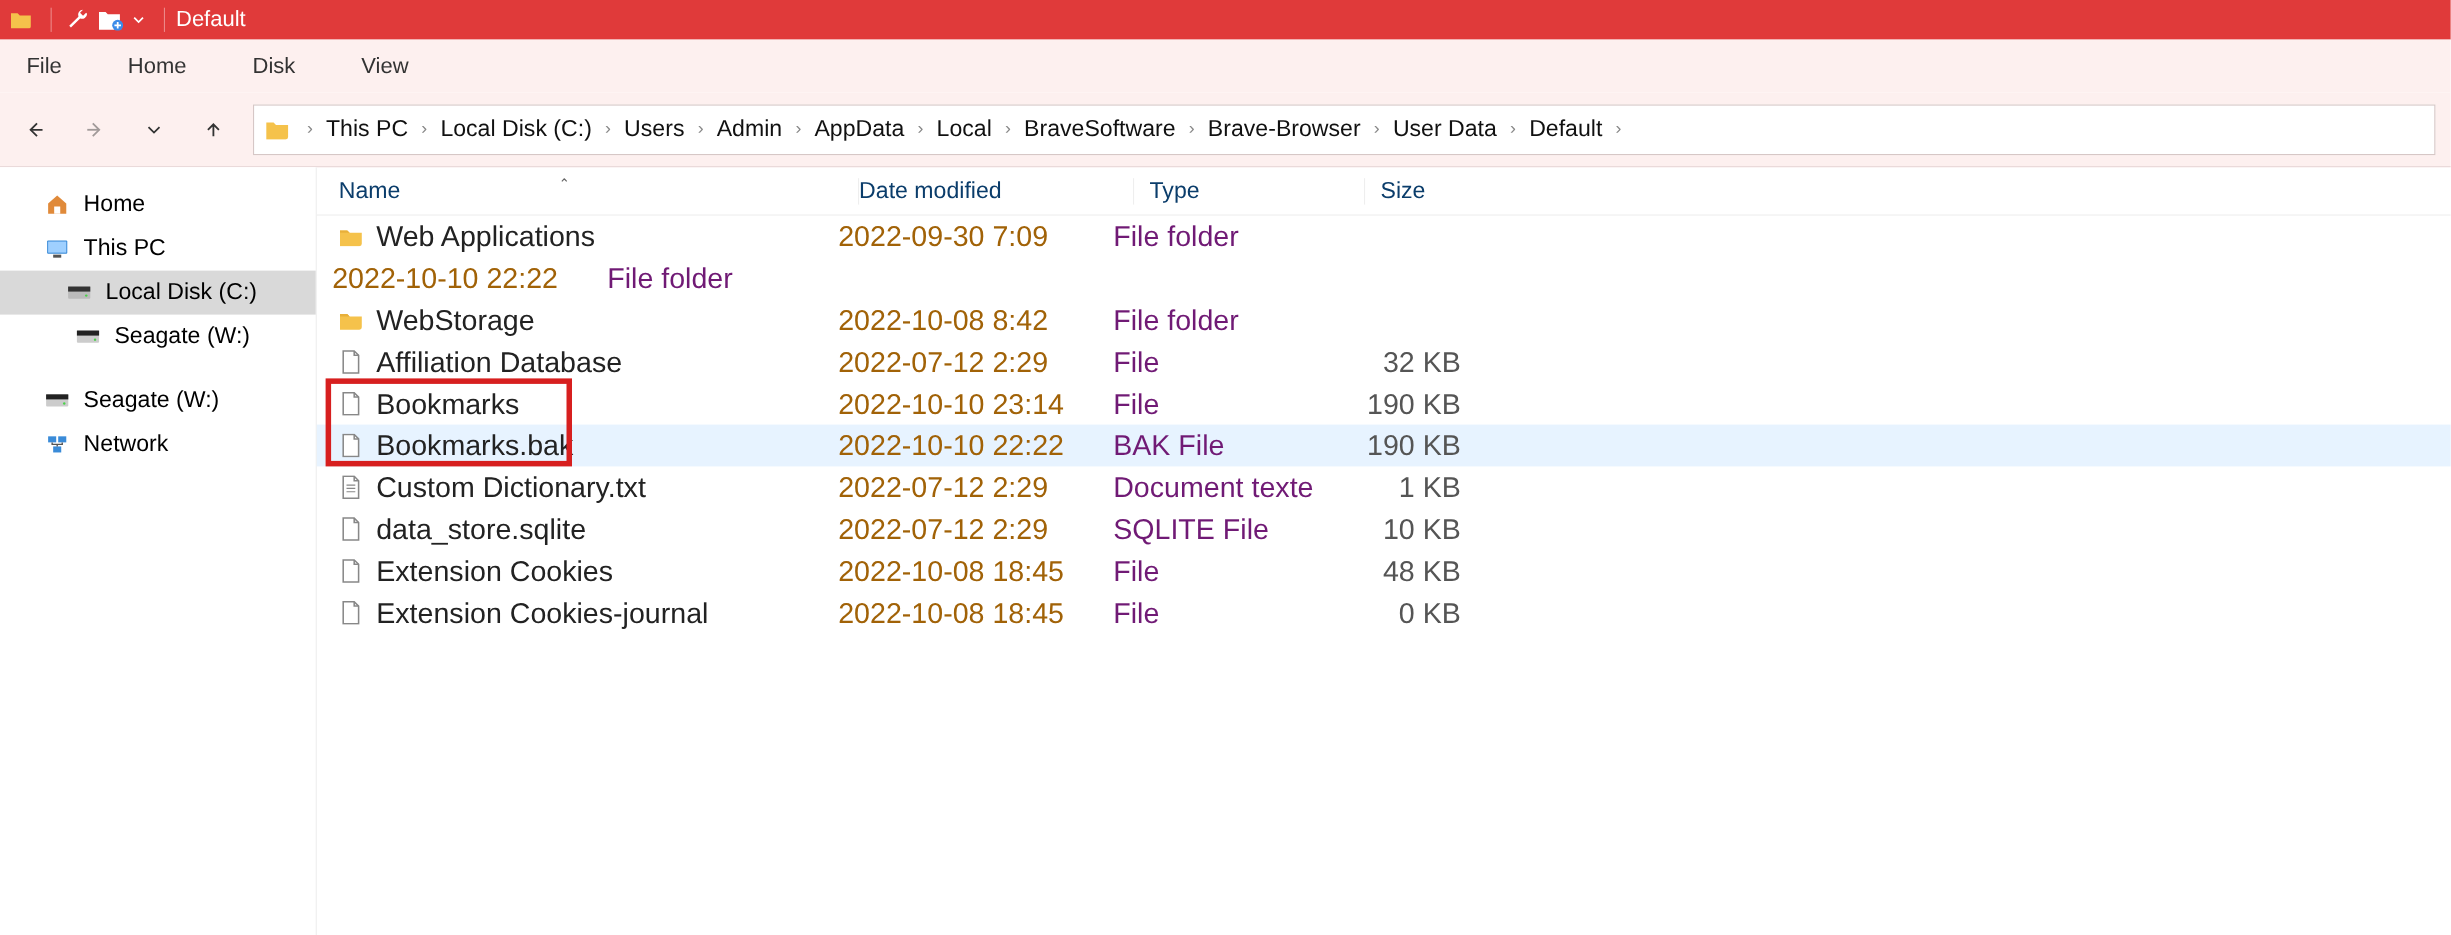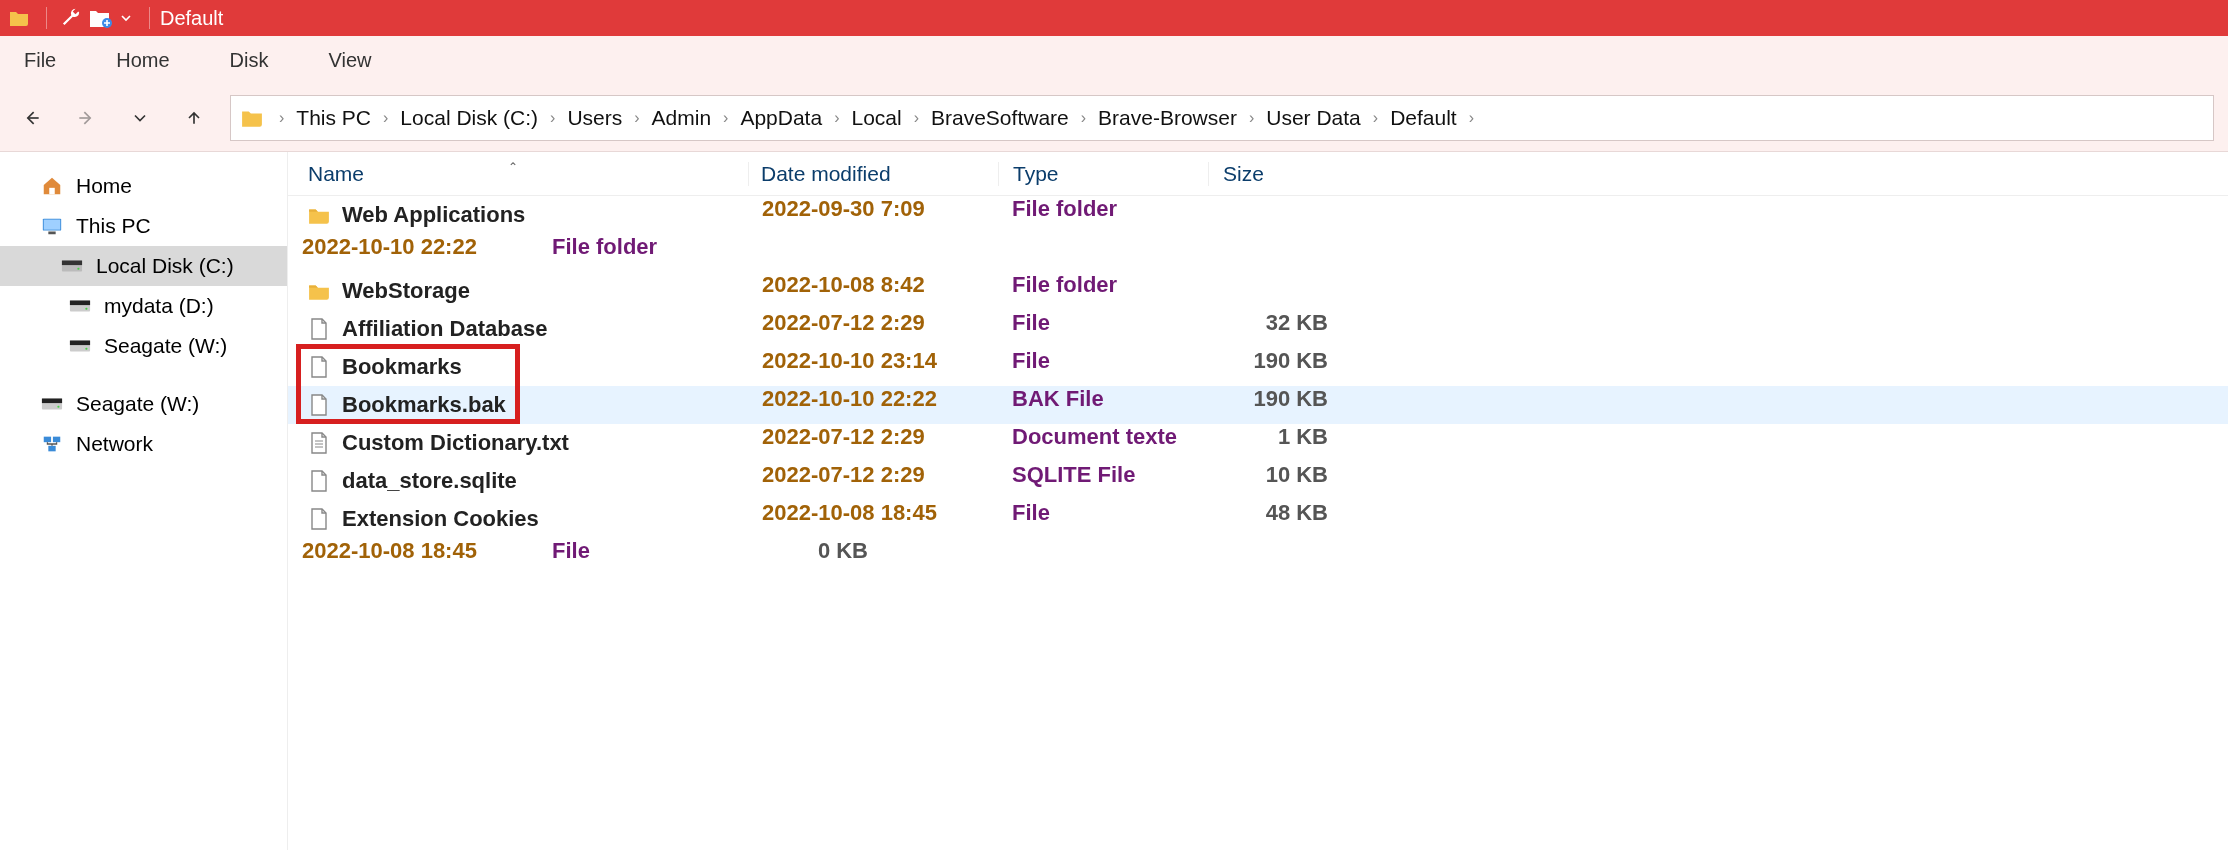--- a/index.html
+++ b/index.html
@@ -33,27 +33,27 @@
   .side-item.indent2 { padding-left: 60px; }
   .side-item.indent3 { padding-left: 68px; }
   .side-item.selected { background: #d9d9d9; }
   .side-gap { height: 18px; }
   .side-ico { width: 24px; height: 24px; display: flex; align-items: center; justify-content: center; }
 
   
   .filelist { flex: 1; display: flex; flex-direction: column; position: relative; }
   .cols { display: flex; height: 44px; align-items: center; border-bottom: 1px solid #eee; font-size: 21px; color: #0b3d6b; }
   .col-name { width: 460px; padding-left: 20px; position: relative; }
-  .col-date { width: 250px; border-left: 1px solid #eee; padding-left: 12px; }
+  .col-date { width: 250px; border-left: 1px solid #eee; padding-left: 0; margin-left: 32px; }
   .col-type { width: 210px; border-left: 1px solid #eee; padding-left: 14px; }
   .col-size { width: 140px; border-left: 1px solid #eee; padding-left: 14px; }
   .sort-caret { position: absolute; left: 220px; top: -2px; font-size: 12px; color: #666; }
 
   .rows { position: relative; }
-  .row { display: flex; height: 38px; font-size: 22px; color: #222; font-weight: bold; }
+  .row { display: flex; height: 38px; align-items: center; font-size: 26px; color: #222; }
   .row.highlight { background: #e7f3ff; }
   .row .c-name { width: 460px; padding-left: 20px; display: flex; align-items: center; gap: 12px; }
   .row .c-date { width: 250px; padding-left: 14px; color: #a16207; }
   .row .c-type { width: 210px; padding-left: 14px; color: #701a75; }
   .row .c-size { width: 140px; padding-right: 20px; color: #555; text-align: right; }
   .row .fico { width: 22px; height: 22px; display: flex; align-items: center; justify-content: center; }
 
   
   .redbox { position: absolute; border: 5px solid #d71f1f; pointer-events: none; }
 
@@ -187,30 +187,20 @@
         <span>Local Disk (C:)</span>
       </div>
       <div class="side-item indent3">
         <span class="side-ico">
           <svg width="22" height="14" viewBox="0 0 24 14">
             <rect x="1" y="1" width="22" height="12" rx="1" fill="#ccc"></rect>
             <rect x="1" y="1" width="22" height="5" fill="#222"></rect>
             <circle cx="19" cy="10" r="1.2" fill="#4ad24a"></circle>
           </svg>
         </span>
-        <span>mydata (D:)</span>
-      </div>
-      <div class="side-item indent3">
-        <span class="side-ico">
-          <svg width="22" height="14" viewBox="0 0 24 14">
-            <rect x="1" y="1" width="22" height="12" rx="1" fill="#ccc"></rect>
-            <rect x="1" y="1" width="22" height="5" fill="#222"></rect>
-            <circle cx="19" cy="10" r="1.2" fill="#4ad24a"></circle>
-          </svg>
-        </span>
         <span>Seagate (W:)</span>
       </div>
       <div class="side-gap"></div>
       <div class="side-item indent1">
         <span class="side-ico">
           <svg width="22" height="14" viewBox="0 0 24 14">
             <rect x="1" y="1" width="22" height="12" rx="1" fill="#ccc"></rect>
             <rect x="1" y="1" width="22" height="5" fill="#222"></rect>
             <circle cx="19" cy="10" r="1.2" fill="#4ad24a"></circle>
           </svg>
@@ -353,20 +343,29 @@
                 <path d="M12 1v4h4" fill="none" stroke="#888" stroke-width="1.4"></path>
               </svg>
             </span>
             <span>Extension Cookies</span>
           </div>
           <div class="c-date">2022-10-08 18:45</div>
           <div class="c-type">File</div>
           <div class="c-size">48 KB</div>
         </div>
         <div class="row">
+          <div class="c-name">
+            <span class="fico">
+              <svg width="18" height="22" viewBox="0 0 18 22">
+                <path class="file-blank" d="M2 1h10l4 4v16H2z"></path>
+                <path d="M12 1v4h4" fill="none" stroke="#888" stroke-width="1.4"></path>
+              </svg>
+            </span>
+            <span>Extension Cookies-journal</span>
+          </div>
           <div class="c-date">2022-10-08 18:45</div>
           <div class="c-type">File</div>
           <div class="c-size">0 KB</div>
         </div>
         <div class="redbox" style="left: 8px; top: 148px; width: 224px; height: 80px;"></div>
       </div>
   </div>
 </div>
 
 </body></html>

